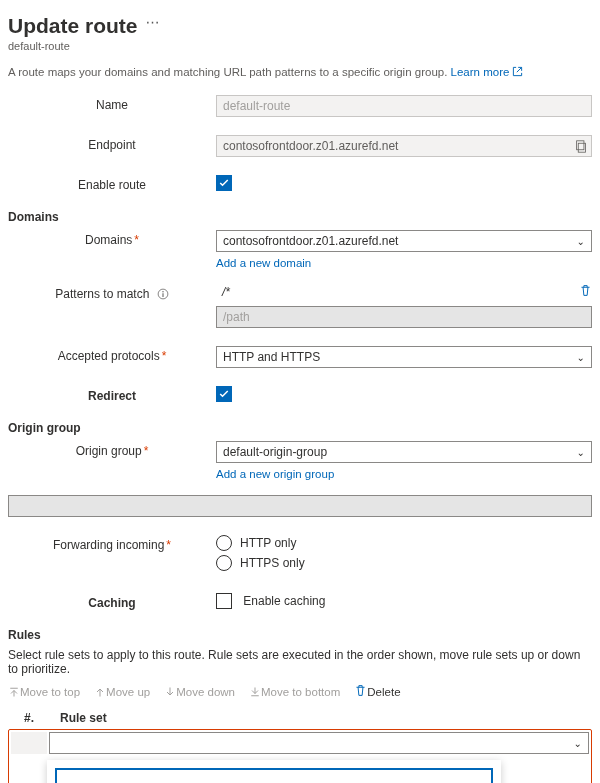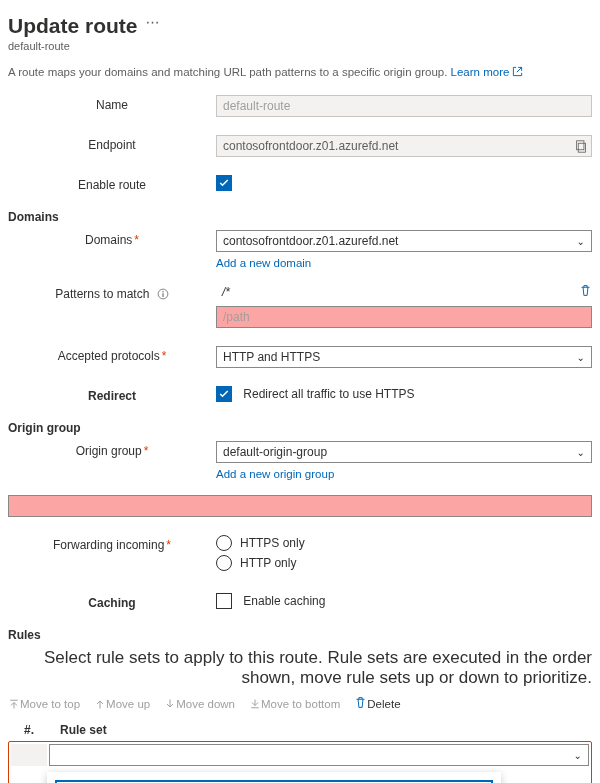--- a/index.html
+++ b/index.html
@@ -30,21 +30,21 @@
   .val-col { flex:1; position:relative; }
   .section-hdr { font-weight:600; font-size:12px; margin:6px 0 6px 0; }
   .req { color:#d83b01; margin-left:2px; }
   input[type=text].txt, .select-box {
     width:100%;
     height:22px;
     border:1px solid #8a8886;
     padding:2px 6px;
     font-size:12px;
     font-family:inherit;
-    background:#fca5a5;
+    background:#e5e5e5;
     color:#323130;
   }
   input[type=text].txt.readonly {
     background:#f3f2f1;
     color:#605e5c;
     border-color:#c8c6c4;
   }
   input::placeholder { color:#a19f9d; }
   .select-box { display:flex; align-items:center; justify-content:space-between; cursor:pointer; background:#fff;}
   .chev { font-size:10px; color:#323130; }
@@ -67,21 +67,21 @@
   .radio .r {
     width:16px; height:16px; border:1px solid #323130; border-radius:50%;
     display:flex; align-items:center; justify-content:center;
   }
   .radio.sel .r { border-color:#0067b8; }
   .radio.sel .r::after { content:""; width:8px; height:8px; border-radius:50%; background:#0067b8; }
   .info-icon { display:inline-block; vertical-align:middle; margin-left:4px; color:#605e5c; }
   .pattern-row { display:flex; align-items:center; gap:6px; margin-bottom:6px; }
   .pattern-row .ptxt { flex:1; font-size:12px; padding-left:6px; font-style:italic; }
   .trash { color:#0067b8; cursor:pointer; }
-  .rules-desc { font-size:17px; color:#323130; margin-bottom:8px;text-align:right; }
+  .rules-desc { font-size:12px; color:#323130; margin-bottom:8px; }
   .toolbar { display:flex; align-items:center; gap:14px; color:#a19f9d; font-size:11.5px; margin-bottom:8px; }
   .toolbar .tb-item { display:flex; align-items:center; gap:0; }
   .toolbar .tb-item.active { color:#323130; }
   .toolbar .tb-item.active .trash { color:#0067b8; }
   .grid-header { display:flex; padding:4px 0; font-weight:600; font-size:12px;}
   .grid-header .col-num { width:36px; }
   .grid-header .col-rs { flex:1; }
   .red-box { border:1.5px solid #d83b01; border-radius:2px; padding:2px 2px 36px 2px; position:relative; margin-left:0;}
   .grid-body-row { display:flex; align-items:center; }
   .grid-body-row .col-num { width:36px; height:22px; background:#f3f2f1; }
@@ -207,21 +207,20 @@
 </div>
 
 <div class="row">
   <div class="label-col"><span class="section-hdr" style="margin:0;">Redirect</span></div>
   <div class="val-col">
     <span class="chk">
       <svg viewBox="0 0 16 16">
           <path d="M3 8l3 3 7-7" stroke="#fff" stroke-width="2" fill="none"></path>
         </svg>
     </span>
-    <span class="chk-label">Redirect all traffic to use HTTPS</span>
   </div>
 </div>
 
 <div class="section-hdr">Origin group</div>
 <div class="row tight">
   <div class="label-col">
     <span>Origin group</span><span class="req">*</span>
   </div>
   <div class="val-col">
     <div class="select-box">
@@ -240,25 +239,25 @@
   </div>
 </div>
 
 <div class="row">
   <div class="label-col">
     <span>Forwarding incoming</span><span class="req">*</span>
   </div>
   <div class="val-col">
     <div class="radio">
         <span class="r"></span>
-        <span>HTTPS only</span>
+        <span>HTTP only</span>
       </div>
     <div class="radio">
         <span class="r"></span>
-        <span>HTTP only</span>
+        <span>HTTPS only</span>
       </div>
   </div>
 </div>
 
 <div class="row">
   <div class="label-col"><span class="section-hdr" style="margin:0;">Caching</span></div>
   <div class="val-col">
     <span class="chk empty"></span>
     <span class="chk-label">Enable caching</span>
   </div>

